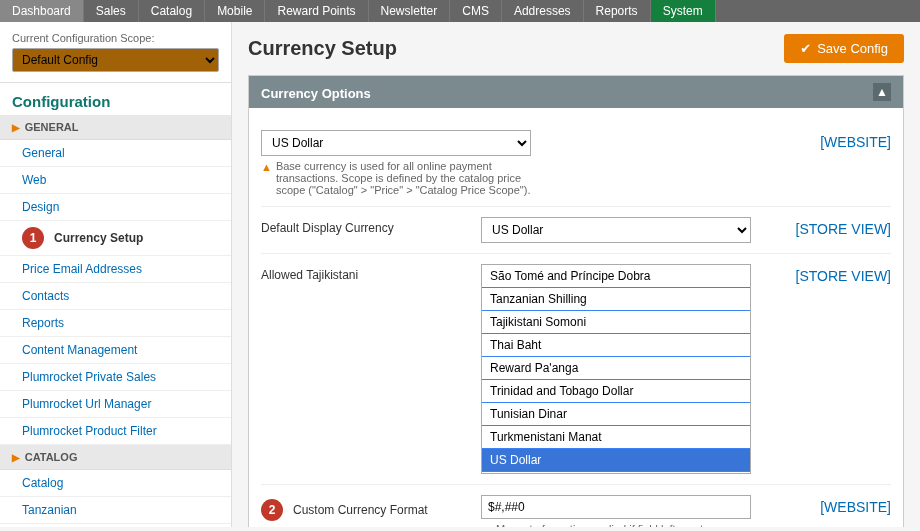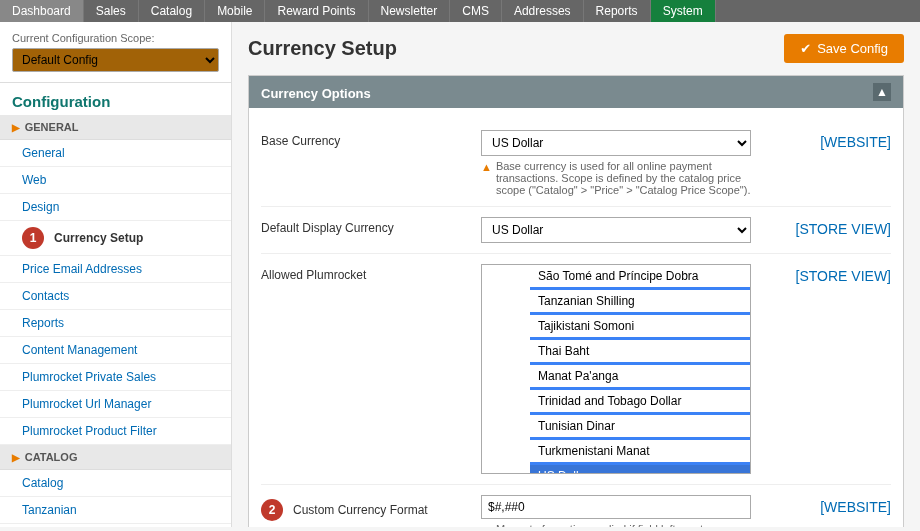--- a/index.html
+++ b/index.html
@@ -212,22 +212,21 @@
     .multi-select {
       width: 270px;
       height: 210px;
       border: 1px solid #aaa;
       overflow-y: scroll;
       font-size: 12px;
     }
     .multi-select-item {
       padding: 4px 8px;
       cursor: pointer;
-      border-bottom: 3px solid #3b82f6;
-      margin-left: 48px;
+      border-bottom: 1px solid #3b82f6;
     }
     .multi-select-item.selected {
       background: #3875d7;
       color: #fff;
     }
 
     
     .field-input {
       width: 270px;
       padding: 4px 6px;
@@ -323,21 +322,20 @@
     </div>
 
     <div class="panel">
       <div class="panel-header">
         <span>Currency Options</span>
         <button class="collapse-btn">▲</button>
       </div>
       <div class="panel-body">
 
         <div class="form-row">
-          <div class="form-label">Base Currency</div>
           <div class="form-field">
             <select class="field-select">
               <option>US Dollar</option>
             </select>
             <div class="field-hint">
               <span class="triangle">▲</span>
               <span>Base currency is used for all online payment transactions. Scope is defined by the catalog price scope ("Catalog" &gt; "Price" &gt; "Catalog Price Scope").</span>
             </div>
           </div>
           <div class="scope-badge">[WEBSITE]</div>
@@ -347,28 +345,28 @@
           <div class="form-label">Default Display Currency</div>
           <div class="form-field">
             <select class="field-select">
               <option>US Dollar</option>
             </select>
           </div>
           <div class="scope-badge">[STORE VIEW]</div>
         </div>
 
         <div class="form-row">
-          <div class="form-label">Allowed Plumrocket</div>
+          <div class="form-label">Allowed Tajikistani</div>
           <div class="form-field">
             <div class="multi-select">
               <div class="multi-select-item">São Tomé and Príncipe Dobra</div>
               <div class="multi-select-item">Tanzanian Shilling</div>
               <div class="multi-select-item">Tajikistani Somoni</div>
               <div class="multi-select-item">Thai Baht</div>
-              <div class="multi-select-item">Manat Pa'anga</div>
+              <div class="multi-select-item">Reward Pa'anga</div>
               <div class="multi-select-item">Trinidad and Tobago Dollar</div>
               <div class="multi-select-item">Tunisian Dinar</div>
               <div class="multi-select-item">Turkmenistani Manat</div>
               <div class="multi-select-item selected">US Dollar</div>
             </div>
           </div>
           <div class="scope-badge">[STORE VIEW]</div>
         </div>
 
         <div class="form-row">

